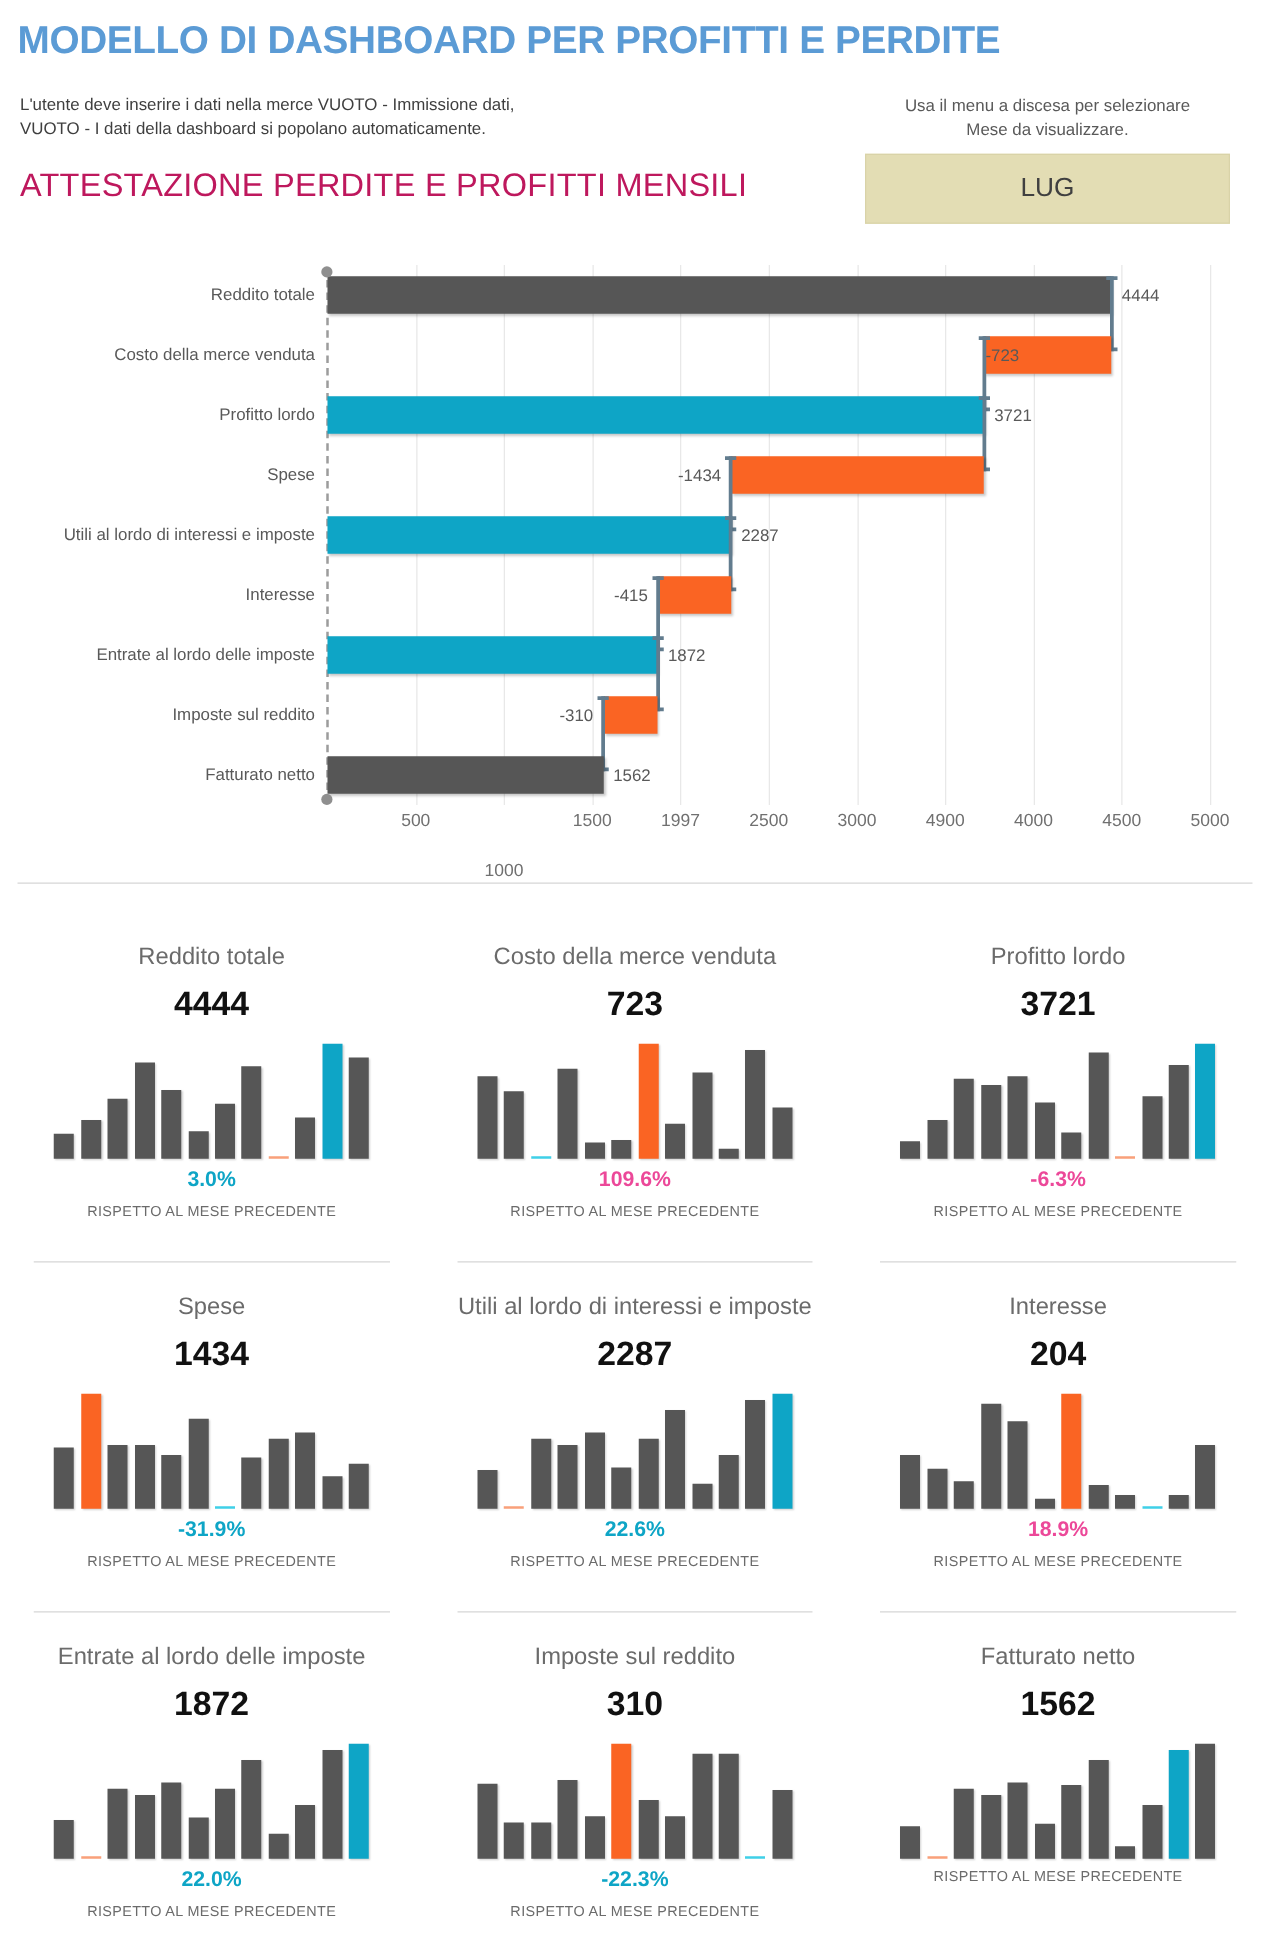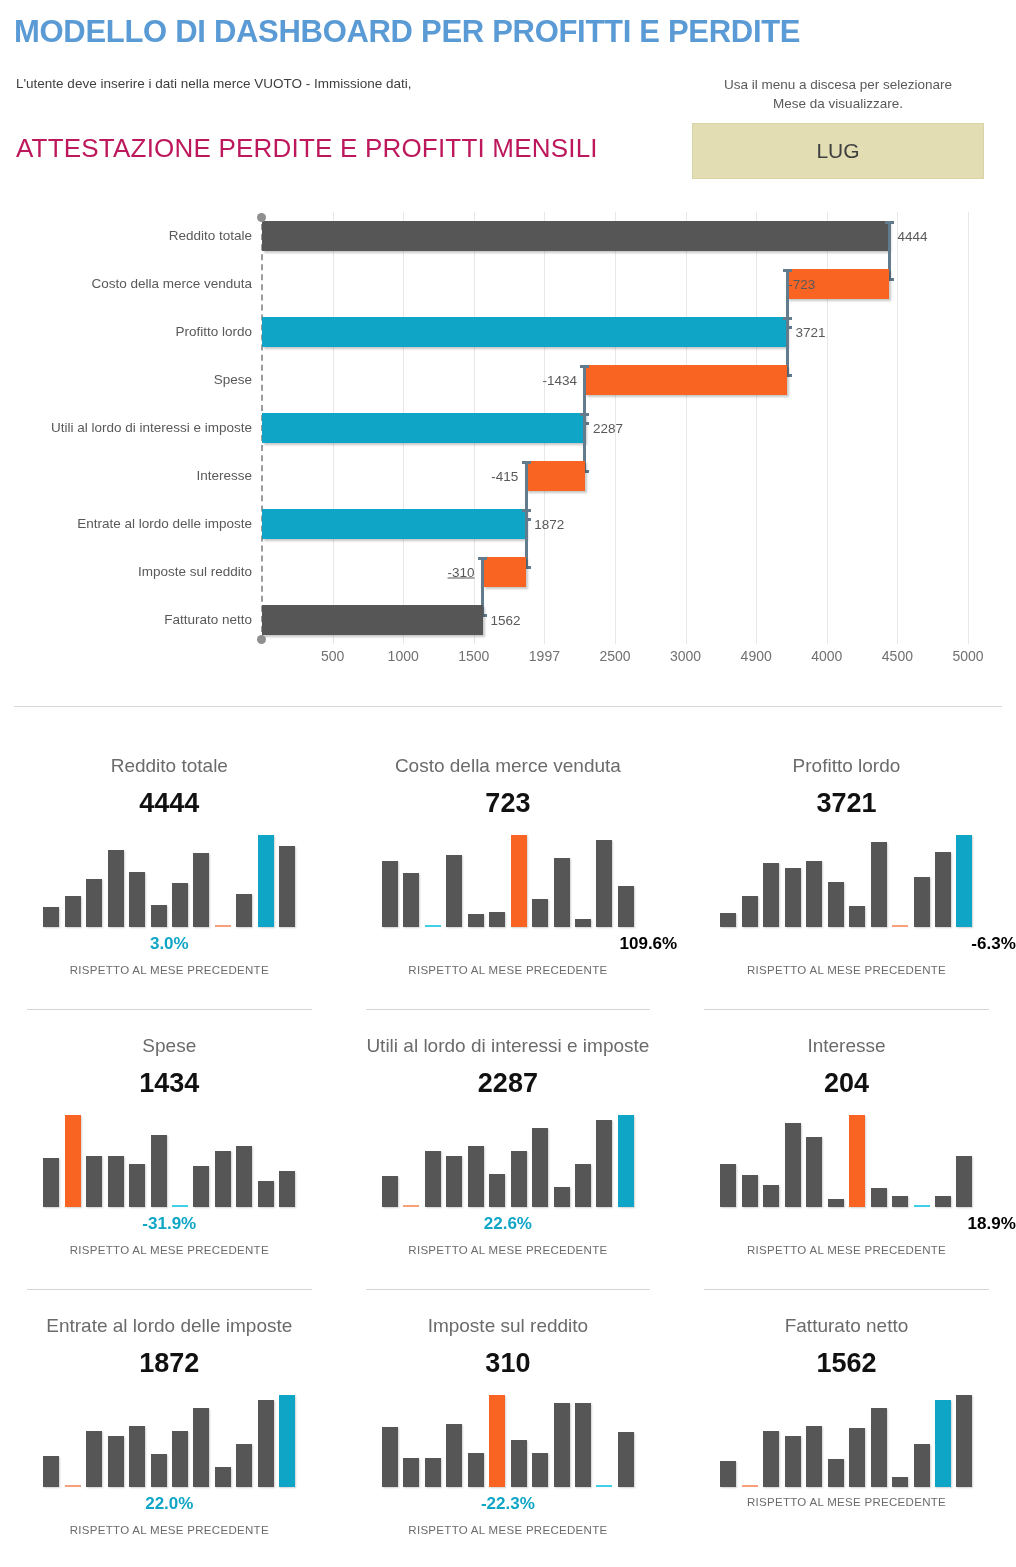--- a/index.html
+++ b/index.html
@@ -233,21 +233,21 @@
   .spark-bar.tiny-up   { background: #3FD0E8; }
   .spark-bar.tiny-down { background: #F9A07A; }
   .card-pct {
     text-align: center;
     font-size: 17px;
     font-weight: bold;
     margin-top: 6px;
     line-height: 22px;
   }
   .card-pct.up   { color: #0EA5C6; }
-  .card-pct.down { color: #000000; text-align: right; }
+  .card-pct.down { color: #ec4899; }
   .card-sub {
     text-align: center;
     font-size: 11.5px;
     color: #6b6b6b;
     letter-spacing: 0.3px;
     margin-top: 9px;
     white-space: nowrap;
   }
   .card-rule {
     position: absolute;
@@ -258,20 +258,21 @@
     background: #d6d6d6;
   }
 </style>
 </head>
 <body>
 
 <div class="page-title">MODELLO DI DASHBOARD PER PROFITTI E PERDITE</div>
 
 <div class="instructions">
   <div>L'utente deve inserire i dati nella merce VUOTO - Immissione dati,</div>
+  <div>VUOTO - I dati della dashboard si popolano automaticamente.</div>
 </div>
 
 <div class="dropdown-caption">
   <div>Usa il menu a discesa per selezionare</div>
   <div>Mese da visualizzare.</div>
 </div>
 
 <div class="section-title">ATTESTAZIONE PERDITE E PROFITTI MENSILI</div>
 
 <div class="month-dropdown">
@@ -317,28 +318,28 @@
       <div class="wf-bar pos" style="left: 0px; width: 322.924px; top: 216px;"></div>
       <div class="wf-value" style="top: 216px; left: 330.924px;">2287</div>
       <div class="wf-conn" style="left: 321.424px; top: 201px; height: 60px;"></div>
       <div class="wf-bar neg" style="left: 264.326px; width: 58.598px; top: 264px;"></div>
       <div class="wf-value" style="top: 264px; left: 256.326px; transform: translate(-100%, -50%);">-415</div>
       <div class="wf-conn" style="left: 262.826px; top: 249px; height: 60px;"></div>
       <div class="wf-bar pos" style="left: 0px; width: 264.326px; top: 312px;"></div>
       <div class="wf-value" style="top: 312px; left: 272.326px;">1872</div>
       <div class="wf-conn" style="left: 262.826px; top: 297px; height: 60px;"></div>
       <div class="wf-bar neg" style="left: 220.554px; width: 43.772px; top: 360px;"></div>
-      <div class="wf-value" style="top: 360px; left: 212.554px; transform: translate(-100%, -50%); text-decoration: underline;">-310</div>
+      <div class="wf-value" style="top: 360px; left: 212.554px; transform: translate(-100%, -50%);">-310</div>
       <div class="wf-conn" style="left: 219.054px; top: 345px; height: 60px;"></div>
       <div class="wf-bar total" style="left: 0px; width: 220.554px; top: 408px;"></div>
       <div class="wf-value" style="top: 408px; left: 228.554px;">1562</div>
     </div>
   <div class="wf-ticks" id="wf-ticks">
       <div class="wf-tick" style="left: 70.6px;">500</div>
-      <div class="wf-tick" style="left: 141.2px;">1000</div>
+      <div class="wf-tick" style="left: 141.2px; margin-top: 40px;">1000</div>
       <div class="wf-tick" style="left: 211.8px;">1500</div>
       <div class="wf-tick" style="left: 282.4px;">1997</div>
       <div class="wf-tick" style="left: 353px;">2500</div>
       <div class="wf-tick" style="left: 423.6px;">3000</div>
       <div class="wf-tick" style="left: 494.2px;">4900</div>
       <div class="wf-tick" style="left: 564.8px;">4000</div>
       <div class="wf-tick" style="left: 635.4px;">4500</div>
       <div class="wf-tick" style="left: 706px;">5000</div>
     </div>
 <div class="wf-dot" style="top: 12.5px;"></div>

